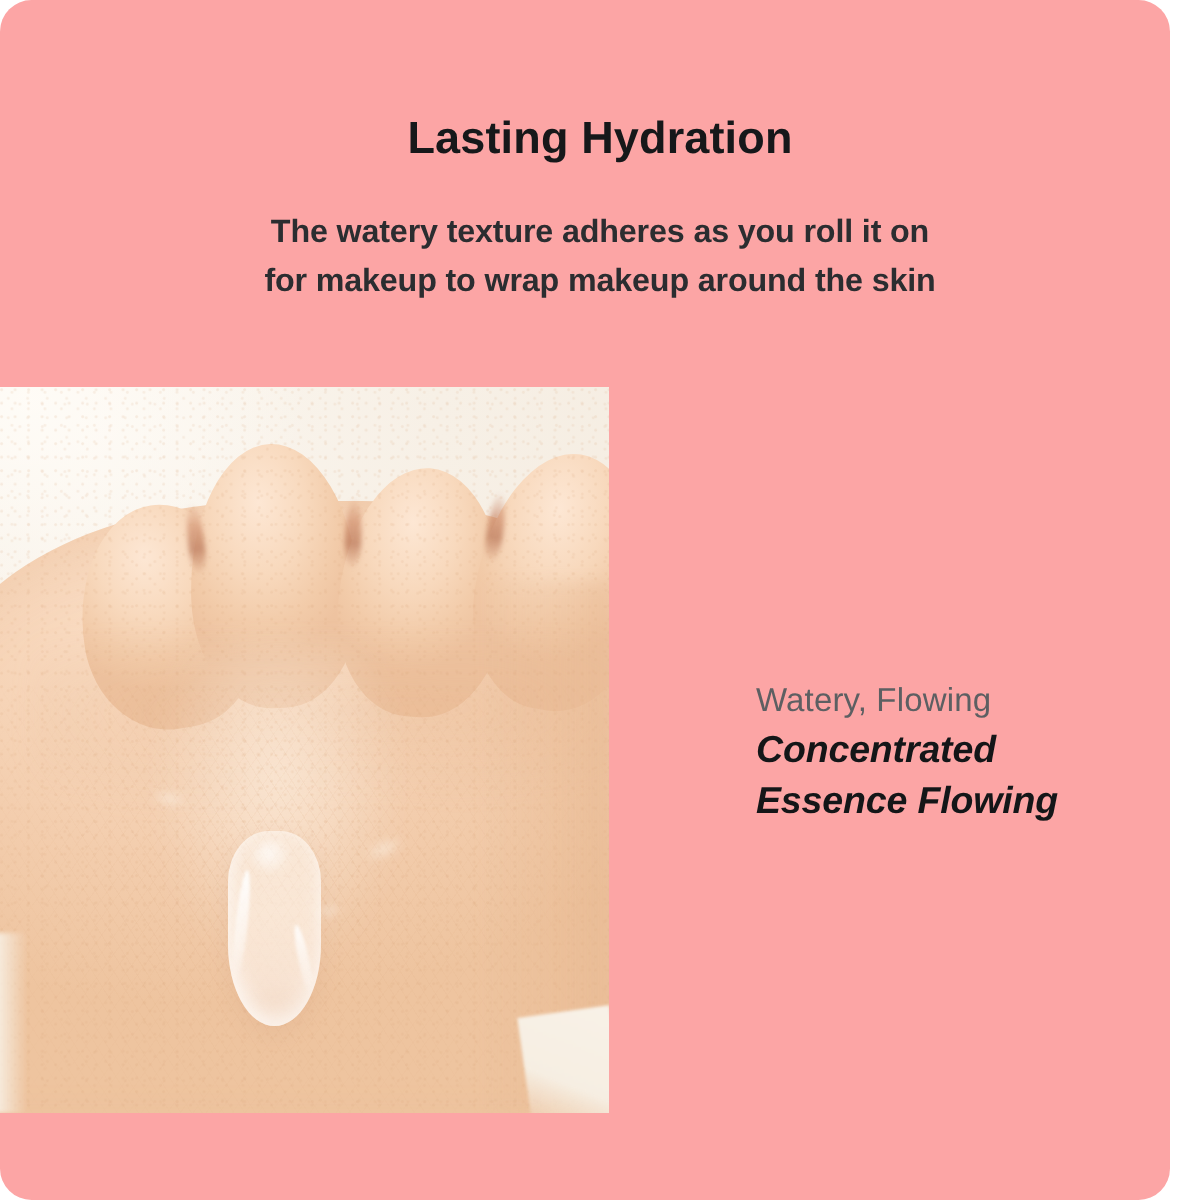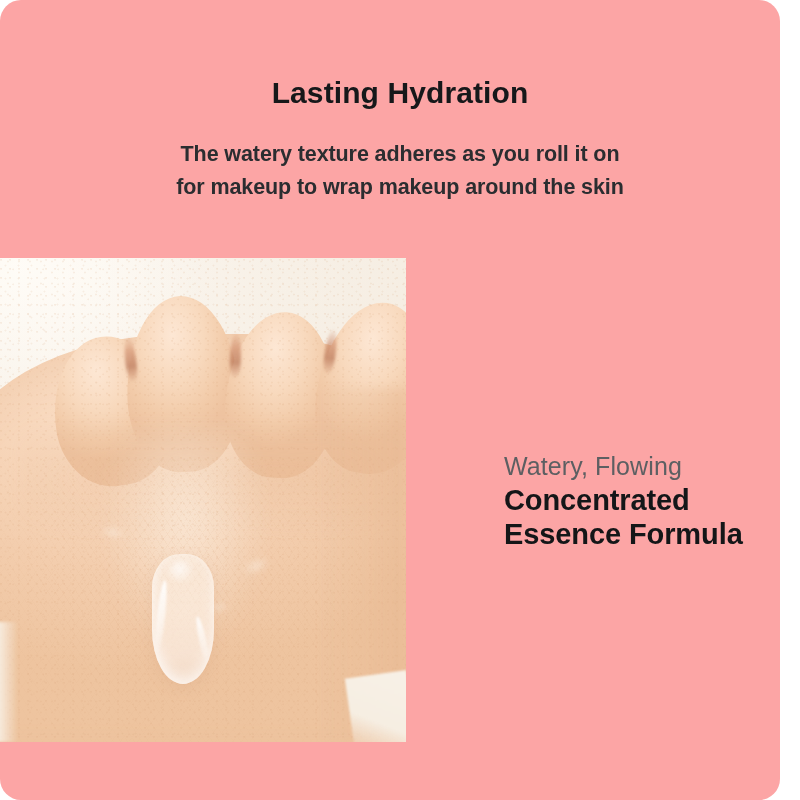--- a/index.html
+++ b/index.html
@@ -57,35 +57,36 @@
   
   .caption {
     position: absolute;
     left: 504px;
     top: 450px;
     width: 250px;
     text-align: left;
   }
   .caption .cap-light {
     display: block;
-    font-size: 25px;
+    font-size: 22px;
     line-height: 33px;
     font-weight: 300;
     color: #5d5f62;
     letter-spacing: 0.1px;
     white-space: nowrap;
   }
   .caption .cap-bold {
     display: block;
-    font-size: 29px;
+    font-size: 25px;
     line-height: 34px;
     font-weight: 700;
     color: #141618;
     letter-spacing: -0.1px;
     white-space: nowrap;
+    font-style: italic;
   }
 
   
   .photo {
     position: absolute;
     left: 0px;
     top: 258px;
     width: 406px;
     height: 484px;
     overflow: hidden;
@@ -348,16 +349,16 @@
     </div>
 
     <div class="edge-shade"></div>
     <div class="corner-plate"></div>
     <div class="left-plate"></div>
   </div>
 
   <div class="caption">
     <span class="cap-light">Watery, Flowing</span>
     <span class="cap-bold">Concentrated</span>
-    <span class="cap-bold">Essence Formula</span>
+    <span class="cap-bold">Essence Flowing</span>
   </div>
 
 </div>
 
 </body></html>

